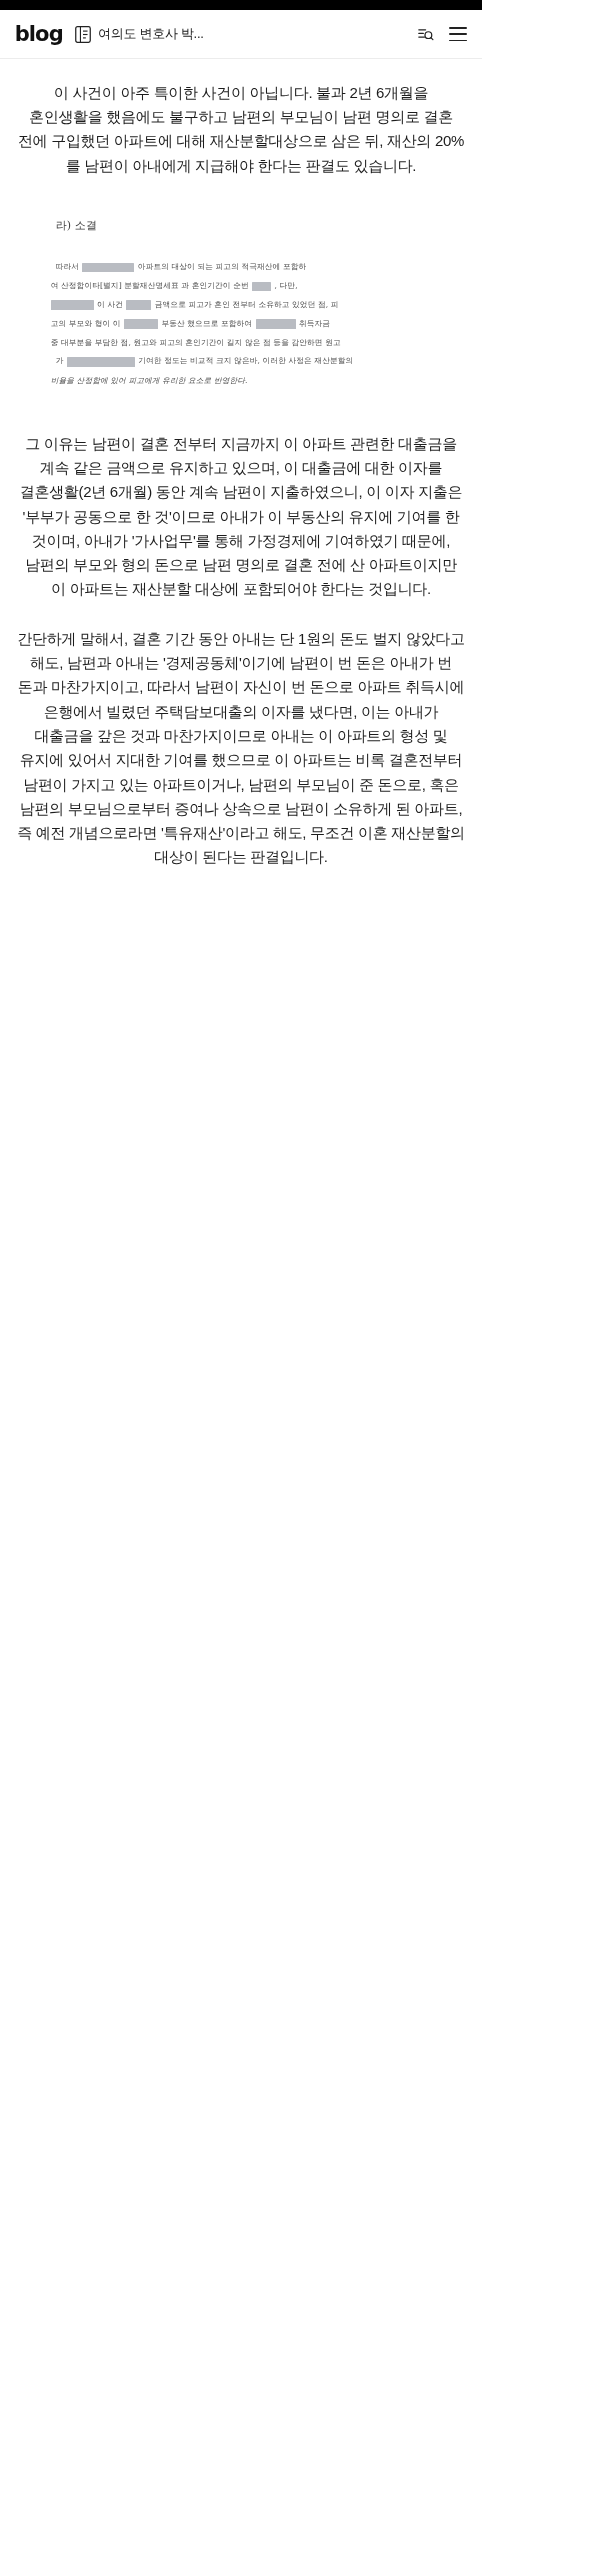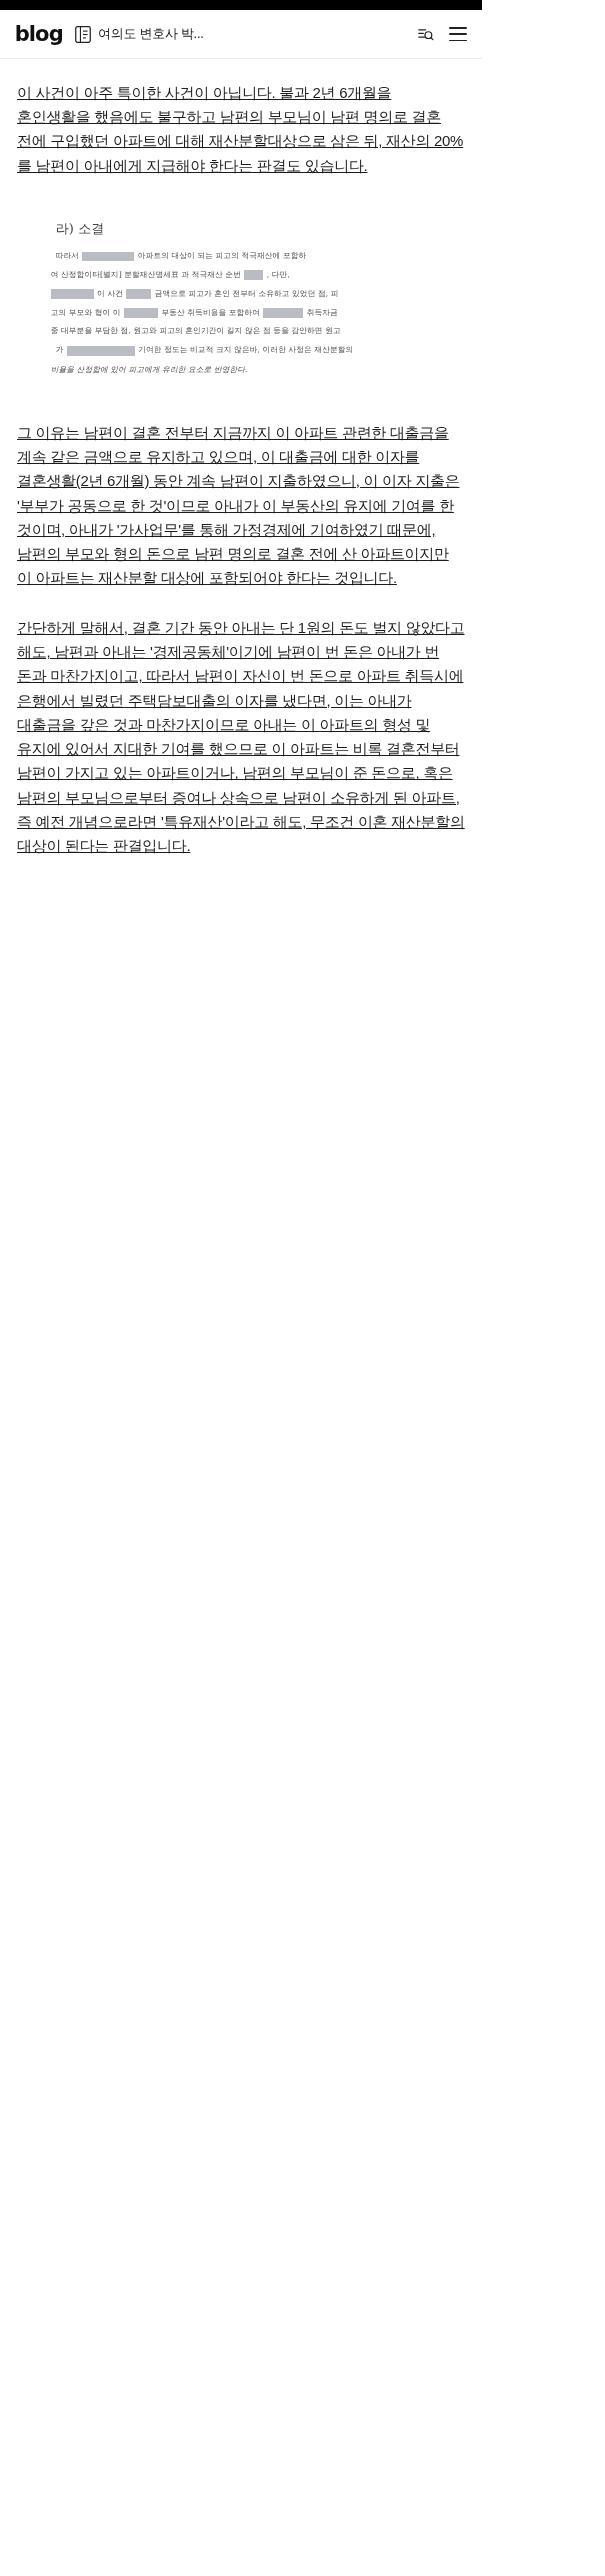--- a/index.html
+++ b/index.html
@@ -101,46 +101,45 @@
   .content {
     padding: 21.6px 17px 34px 17px;
     box-sizing: border-box;
   }
   .para {
     font-size: 15px;
     line-height: 1.62;
     color: #1d1d1d;
     letter-spacing: -0.3px;
     margin: 0 0 25px 0;
-    text-align: left;
+    text-align: center;
     word-break: keep-all;
     font-family: "Liberation Sans", sans-serif;
-    text-decoration: underline;
   }
   .para.last { margin-bottom: 8px; }
 
   
   .doc-figure {
     margin: 3.4px 0 28px 0;
     padding: 10.2px 5.7px 12.5px 5.7px;
     box-sizing: border-box;
     background: #ffffff;
   }
   .doc-lines {
     width: 100%;
     font-size: 7.7px;
     color: #4a4a4a;
     line-height: 2.45;
     font-family: "DejaVu Serif", serif;
     letter-spacing: 0.1px;
   }
   .doc-head {
     padding-left: 33px;
-    margin-bottom: 2px;
-    font-size: 13px;
+    margin-bottom: 18px;
+    font-size: 11px;
     color: #3f3f3f;
   }
   .doc-row {
     display: flex;
     align-items: center;
     flex-wrap: nowrap;
     gap: 3.4px;
     padding-left: 33px;
     white-space: nowrap;
     overflow: hidden;
@@ -209,34 +208,34 @@
     <div class="doc-figure">
       <div class="doc-lines">
         <div class="doc-head">라) 소결</div>
 
         <div class="doc-row">
           <span class="txt">따라서</span>
           <span class="redact" style="width:52px"></span>
           <span class="txt">아파트의 대상이 되는 피고의 적극재산에 포함하</span>
         </div>
         <div class="doc-row indent">
-          <span class="txt">여 산정함이타[별지] 분할재산명세표 과 적극재산 순번</span>
+          <span class="txt">여 산정함이타[별지] 분할재산명세표 과 혼인기간이 순번</span>
           <span class="redact" style="width:19px"></span>
           <span class="txt">, 다만,</span>
         </div>
         <div class="doc-row indent">
           <span class="redact" style="width:43px"></span>
           <span class="txt">이 사건</span>
           <span class="redact" style="width:25px"></span>
           <span class="txt">금액으로 피고가 혼인 전부터 소유하고 있었던 점, 피</span>
         </div>
         <div class="doc-row indent">
           <span class="txt">고의 부모와 형이 이</span>
           <span class="redact" style="width:34px"></span>
-          <span class="txt">부동산 취득비용을 포함하여</span>
+          <span class="txt">부동산 했으므로 포함하여</span>
           <span class="redact" style="width:40px"></span>
           <span class="txt">취득자금</span>
         </div>
         <div class="doc-row indent">
           <span class="txt">중 대부분을 부담한 점, 원고와 피고의 혼인기간이 길지 않은 점 등을 감안하면 원고</span>
         </div>
         <div class="doc-row">
           <span class="txt">가</span>
           <span class="redact" style="width:68px"></span>
           <span class="txt">기여한 정도는 비교적 크지 않은바, 이러한 사정은 재산분할의</span>

